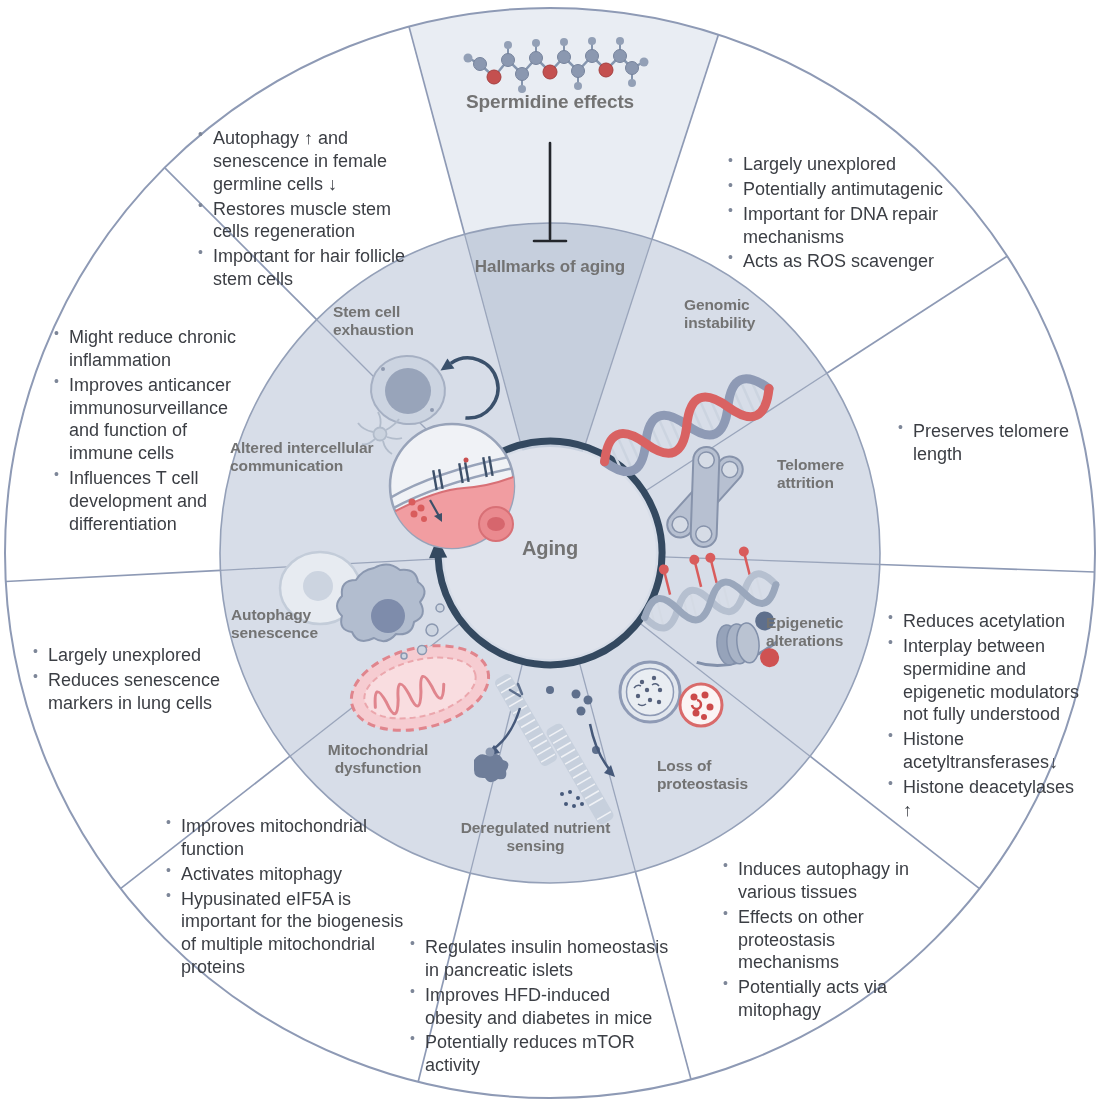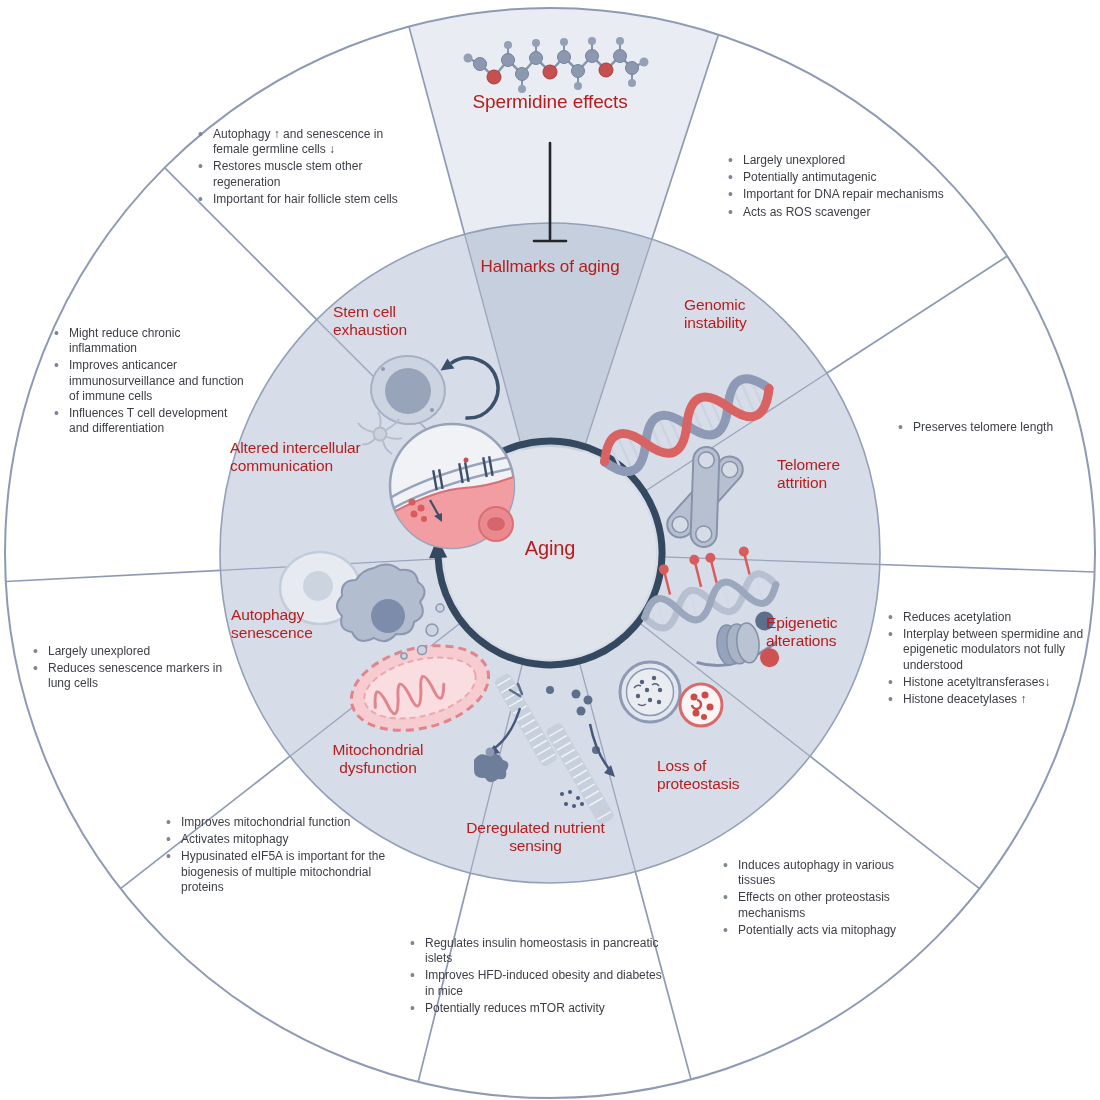--- a/index.html
+++ b/index.html
@@ -2,28 +2,28 @@
 <html><head>
 <meta charset="utf-8">
 <style>
   html,body { margin:0; padding:0; background:#ffffff; }
   .stage {
     position:relative; width:1100px; height:1100px; background:#ffffff;
     font-family:"Liberation Sans", sans-serif; overflow:hidden;
   }
   .stage svg { position:absolute; left:0; top:0; }
   .wlabel {
-    position:absolute; font-weight:normal; color:#b91c1c;
+    position:absolute; font-weight:bold; color:#737373;
     font-size:15.5px; line-height:1.17; letter-spacing:-0.1px;
   }
   .wlabel.big { font-size:19px; }
   .wlabel.mid { font-size:17px; }
   .wlabel.center-label { font-size:20px; }
   .tc { text-align:center; }
-  .note { position:absolute; font-size:12px; color:#3b3e44; line-height:1.27; }
+  .note { position:absolute; font-size:18px; color:#3b3e44; line-height:1.27; }
   .note ul { list-style:none; margin:0; padding:0; }
   .note li { position:relative; padding-left:17px; margin-bottom:2px; }
   .note li::before {
     content:"\2022"; position:absolute; left:2px; top:-1px;
     color:#7d8698; font-size:14px;
   }
 </style>
 </head>
 <body>
 
@@ -355,21 +355,21 @@
 <div class="wlabel" style="left:766px; top:614px; width:105px;">Epigenetic alterations</div>
 <div class="wlabel" style="left:657px; top:757px; width:110px;">Loss of proteostasis</div>
 <div class="wlabel tc" style="left:448px; top:819px; width:175px;">Deregulated nutrient sensing</div>
 <div class="wlabel tc" style="left:298px; top:741px; width:160px;">Mitochondrial dysfunction</div>
 <div class="wlabel" style="left:231px; top:606px; width:105px;">Autophagy senescence</div>
 <div class="wlabel" style="left:230px; top:439px; width:150px;">Altered intercellular communication</div>
 
 <div class="note" style="left:196px; top:127px; width:222px;">
   <ul>
         <li>Autophagy ↑ and senescence in female germline cells ↓</li>
-        <li>Restores muscle stem other regeneration</li>
+        <li>Restores muscle stem cells regeneration</li>
         <li>Important for hair follicle stem cells</li>
       </ul>
 </div>
 <div class="note" style="left:726px; top:153px; width:240px;">
   <ul>
         <li>Largely unexplored</li>
         <li>Potentially antimutagenic</li>
         <li>Important for DNA repair mechanisms</li>
         <li>Acts as ROS scavenger</li>
       </ul>

